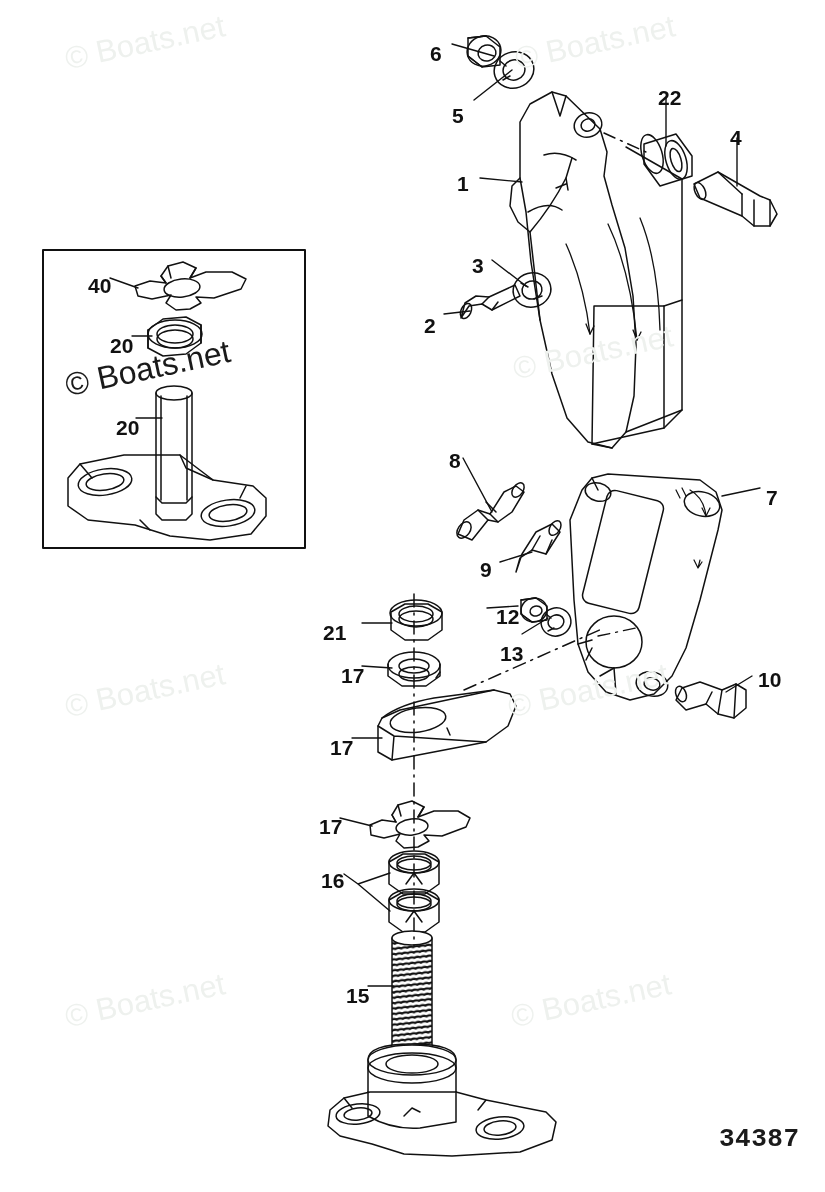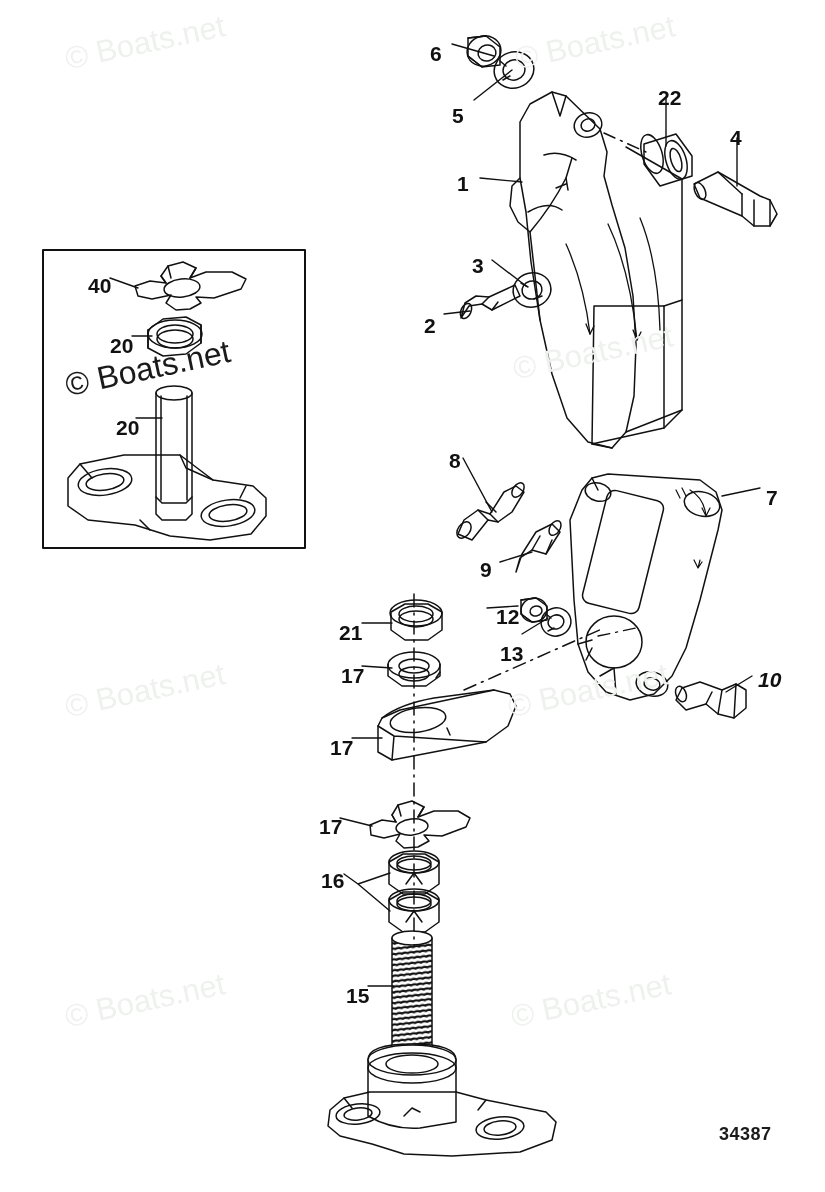--- a/index.html
+++ b/index.html
@@ -45,22 +45,22 @@
     position: absolute;
     font-family: "Liberation Sans", sans-serif;
     font-size: 21px;
     font-weight: bold;
     color: #111111;
     white-space: nowrap;
     user-select: none;
   }
   #figure-number {
     position: absolute;
-    font-family: Liberation Sans, sans-serif;
-    font-size: 18px;
+    font-family: Liberation Mono, monospace;
+    font-size: 26px;
     font-weight: bold;
     color: #1b1b1b;
     letter-spacing: 0.5px;
   }
 </style>
 </head>
 <body>
 
 <div id="page">
 
@@ -354,29 +354,29 @@
 
   <div class="callout" style="left:457px; top:172px;">1</div>
   <div class="callout" style="left:424px; top:314px;">2</div>
   <div class="callout" style="left:472px; top:254px;">3</div>
   <div class="callout" style="left:730px; top:126px;">4</div>
   <div class="callout" style="left:452px; top:104px;">5</div>
   <div class="callout" style="left:430px; top:42px;">6</div>
   <div class="callout" style="left:766px; top:486px;">7</div>
   <div class="callout" style="left:449px; top:449px;">8</div>
   <div class="callout" style="left:480px; top:558px;">9</div>
-  <div class="callout" style="left:758px; top:668px;font-style:italic;">10</div>
+  <div class="callout" style="left:758px; top:668px;">10</div>
   <div class="callout" style="left:500px; top:642px;">13</div>
   <div class="callout" style="left:464px; top:605px;margin-left:32px;">12</div>
   <div class="callout" style="left:330px; top:736px;">17</div>
   <div class="callout" style="left:341px; top:664px;">17</div>
   <div class="callout" style="left:346px; top:984px;">15</div>
   <div class="callout" style="left:321px; top:869px;">16</div>
   <div class="callout" style="left:319px; top:815px;">17</div>
   <div class="callout" style="left:116px; top:416px;">20</div>
   <div class="callout" style="left:110px; top:334px;">20</div>
   <div class="callout" style="left:88px;  top:274px;">40</div>
-  <div class="callout" style="left:339px; top:621px;">21</div>
+  <div class="callout" style="left:323px; top:621px;">21</div>
   <div class="callout" style="left:658px; top:86px;">22</div>
 
   <div id="figure-number" style="left:719px; top:1124px;">34387</div>
 
 </div>
 
 </body></html>

